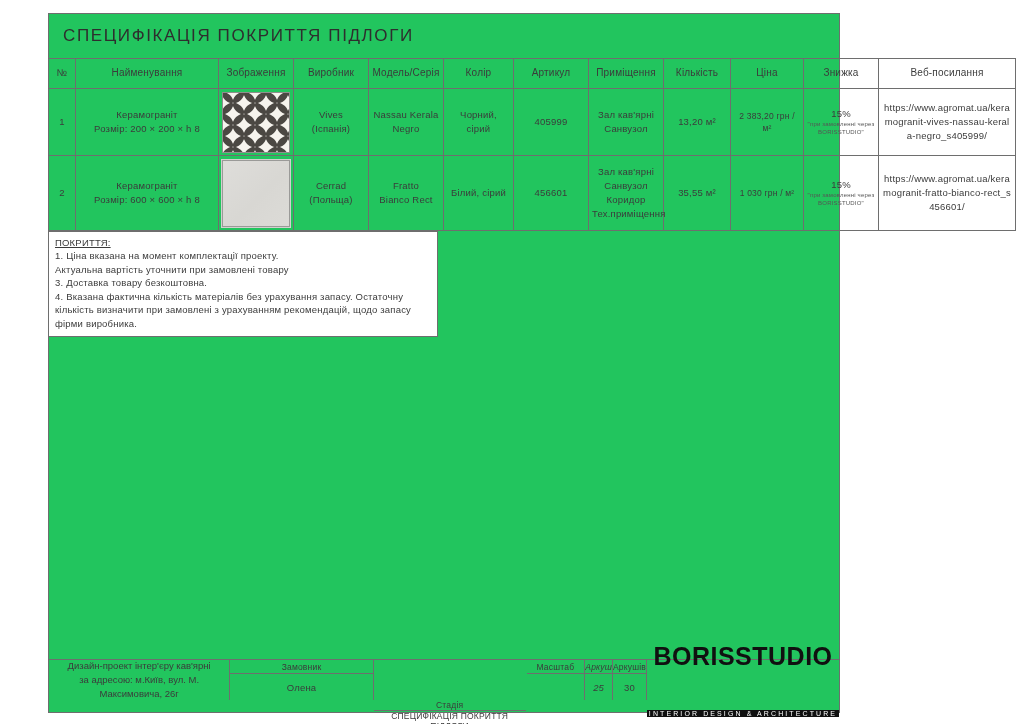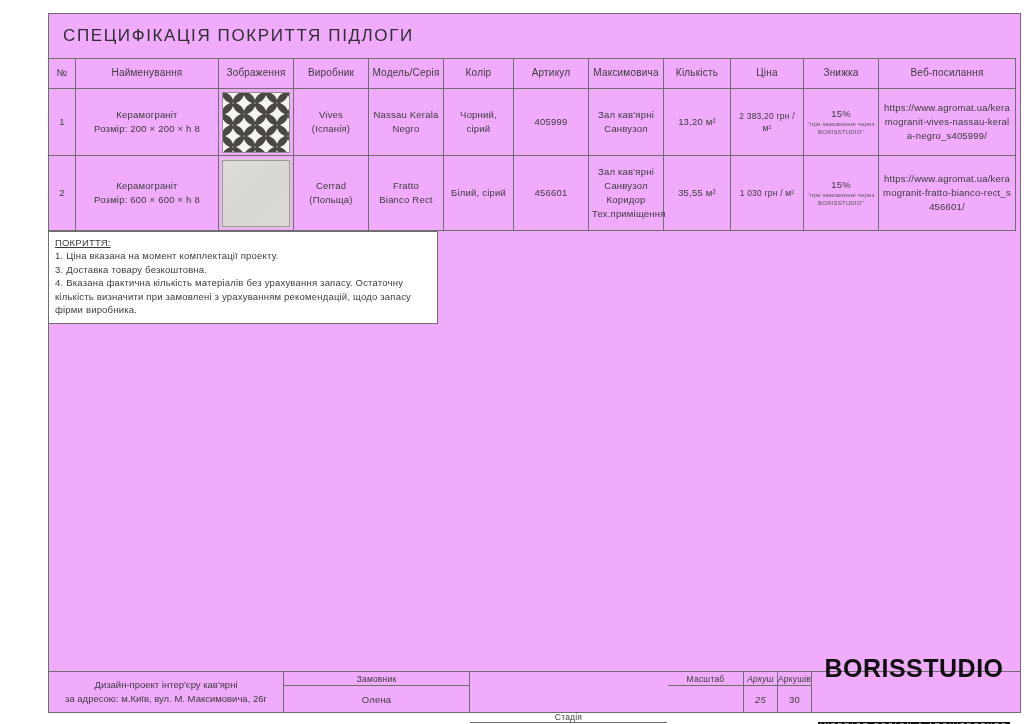--- a/index.html
+++ b/index.html
@@ -6,23 +6,23 @@
   html, body {
     width: 1024px; height: 724px;
     background: #ffffff;
     font-family: "Liberation Sans", sans-serif;
     color: #3b3b3b;
     overflow: hidden;
   }
   .sheet-frame {
     position: absolute;
     left: 48px; top: 13px;
-    width: 973px; height: 700px;
+    width: 792px; height: 700px;
     border: 1px solid #6e6e6e;
-    background: #f0abfc;
+    background: #22c55e;
   }
   
   .title-block {
     height: 44px;
     display: flex; align-items: center;
     padding-left: 14px;
   }
   .title-block h1 {
     font-size: 17px; font-weight: 400;
     letter-spacing: 1.6px; color: #2e2e2e;
@@ -69,21 +69,21 @@
     background: #fff;
     padding: 4px 6px 6px 6px;
     font-size: 9.5px;
     line-height: 1.42;
     letter-spacing: 0.2px;
   }
   .notes-title { text-decoration: underline; font-size: 9.5px; font-weight: 400; }
   
   .footer {
     position: absolute;
-    left: 0; bottom: 0;
+    left: 0; bottom: 12px;
     width: 100%; height: 41px;
     border-top: 1px solid #6e6e6e;
     display: flex;
   }
   .f-cell { border-right: 1px solid #6e6e6e; display: flex; flex-direction: column; }
   .f-cell:last-child { border-right: none; gap: 40px; }
   .f-project { width: 235px; justify-content: center; text-align: center; font-size: 9.5px; line-height: 1.5; }
   .f-client { width: 186px; }
   .f-stage { width: 198px; margin-top: 40px; }
   .f-scale { width: 76px; }
@@ -140,21 +140,21 @@
     </colgroup>
     <tbody>
         <tr>
       <th>№</th>
       <th>Найменування</th>
       <th>Зображення</th>
       <th>Виробник</th>
       <th>Модель/Серія</th>
       <th>Колір</th>
       <th>Артикул</th>
-      <th>Максимовича</th>
+      <th>Приміщення</th>
       <th>Кількість</th>
       <th>Ціна</th>
       <th>Знижка</th>
       <th>Веб-посилання</th>
     </tr>
 
     <tr class="row-1">
       <td>1</td>
       <td class="multiline">Керамограніт
 Розмір: 200 × 200 × h 8</td>
@@ -221,20 +221,21 @@
 BORISSTUDIO"</div>
       </td>
       <td class="url-cell">https://www.agromat.ua/keramogranit-fratto-bianco-rect_s456601/</td>
     </tr>
   </tbody>
     </table>
 
   <div class="notes-box">
     <div class="notes-title">ПОКРИТТЯ:</div>
     <div>1. Ціна вказана на момент комплектації проекту.</div>
+    <div>Актуальна вартість уточнити при замовлені товару</div>
     <div>3. Доставка товару безкоштовна.</div>
     <div>4. Вказана фактична кількість матеріалів без урахування запасу. Остаточну кількість визначити при замовлені з урахуванням рекомендацій, щодо запасу фірми виробника.</div>
   </div>
 
   <div class="footer">
     <div class="f-cell f-project">
       <div>Дизайн-проект інтер'єру кав'ярні</div>
       <div>за адресою: м.Київ, вул. М. Максимовича, 26г</div>
     </div>
     <div class="f-cell f-client">

